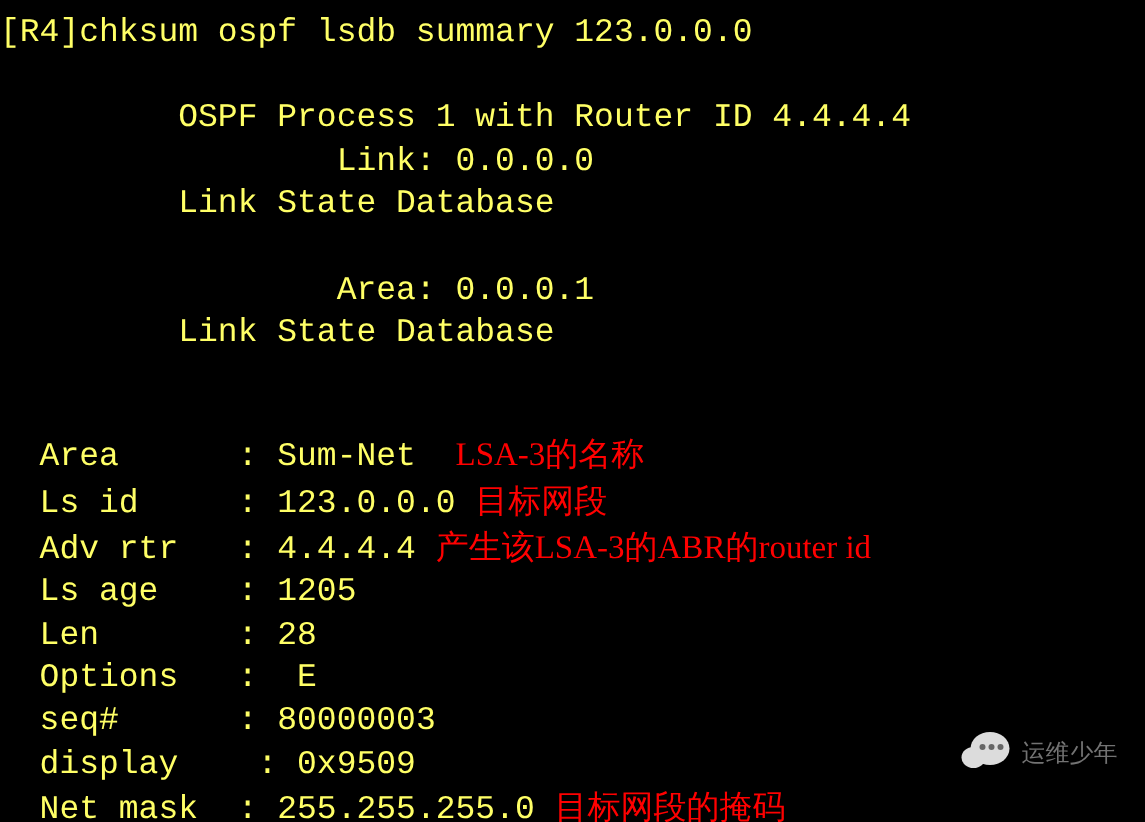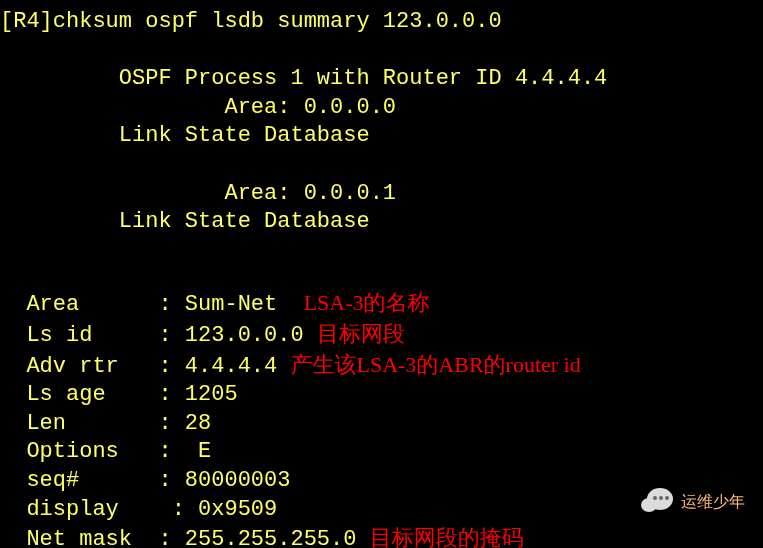--- a/index.html
+++ b/index.html
@@ -31,30 +31,30 @@
     }
     .watermark-icon .bubble {
       position: absolute;
       background: #dcdcdc;
       border-radius: 50%;
     }
     .b1 { width: 26px; height: 22px; left: 6px; top: 0; }
     .b2 { width: 16px; height: 14px; left: 0; top: 10px; }
     .dot { position:absolute; width:4px; height:4px; background:#666; border-radius:50%; top:8px; }
     .d1{left:12px;} .d2{left:18px;} .d3{left:24px;}
-    .watermark-text { color: #fdba74; font-size: 16px; font-family: Liberation Mono, monospace; }
+    .watermark-text { color: #737373; font-size: 16px; font-family: Liberation Mono, monospace; }
     .gap { height: 24px; }
   </style>
 </head>
 <body>
 
 <div class="line">[R4]chksum ospf lsdb summary 123.0.0.0</div>
 <div class="line"> </div>
 <div class="line">         OSPF Process 1 with Router ID 4.4.4.4</div>
-<div class="line">                 Area: 0.0.0.0</div>
+<div class="line">                 Link: 0.0.0.0</div>
 <div class="line">         Link State Database</div>
 <div class="line"> </div>
 <div class="line">                 Area: 0.0.0.1</div>
 <div class="line">         Link State Database</div>
 <div class="gap"></div>
 <div class="line"> </div>
 
 <div class="line"><span>  Area      </span><span>: </span><span>Sum-Net  </span><span class="red">LSA-3的名称</span></div>
 <div class="line"><span>  Ls id     </span><span>: </span><span>123.0.0.0 </span><span class="red">目标网段</span></div>
 <div class="line"><span>  Adv rtr   </span><span>: </span><span>4.4.4.4 </span><span class="red">产生该LSA-3的ABR的router id</span></div>

